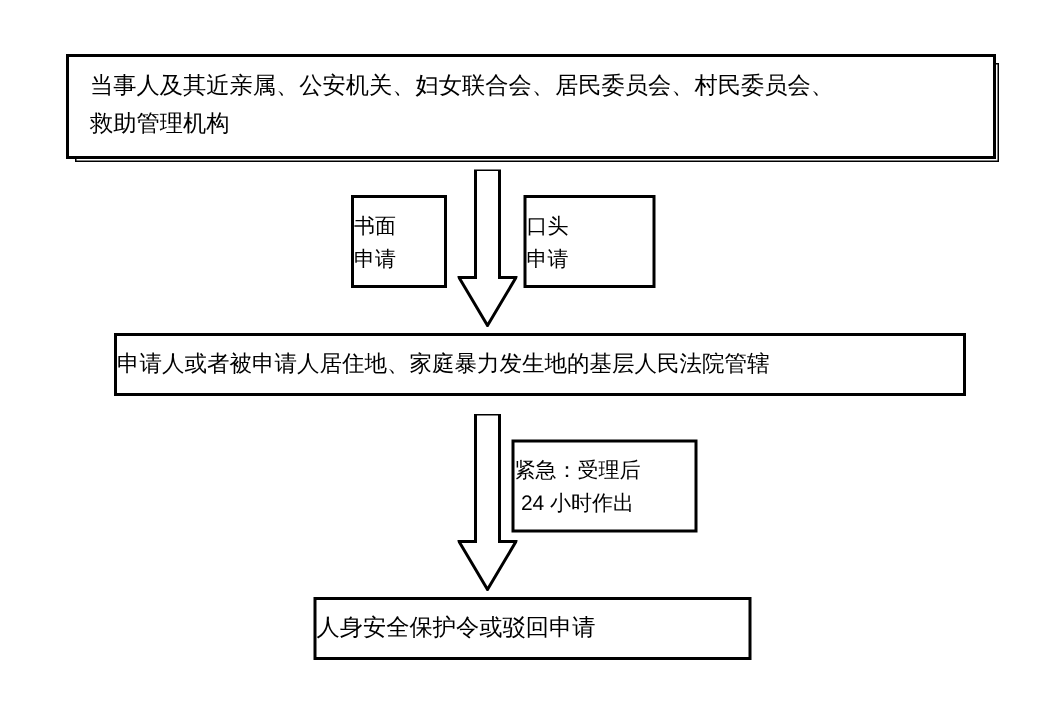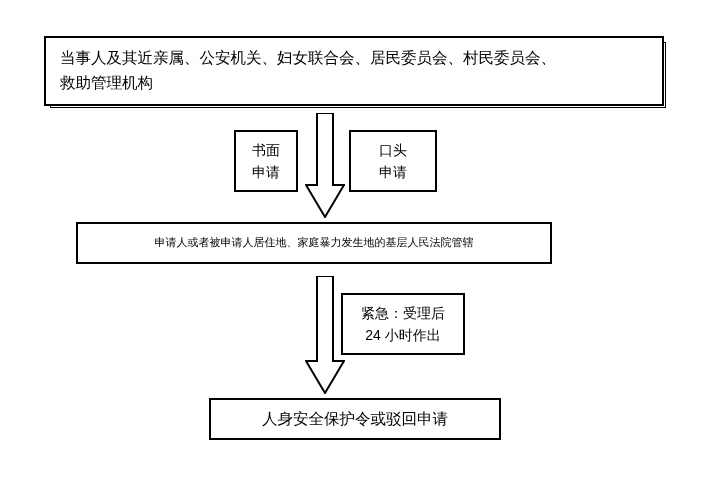--- a/index.html
+++ b/index.html
@@ -19,21 +19,20 @@
     width: 704px;
     height: 484px;
   }
   .box {
     position: absolute;
     box-sizing: border-box;
     border: 2px solid #000000;
     background: #ffffff;
     display: flex;
     align-items: center;
-    justify-content: center;
     text-align: center;
     line-height: 1.6;
     font-size: 15px;
     white-space: pre-line;
   }
   .box.shadowed::after {
     content: "";
     position: absolute;
     left: 4px;
     top: 4px;
@@ -68,23 +67,23 @@
     left: 349px;
     top: 130px;
     width: 88px;
     height: 62px;
     font-size: 14px;
   }
   
   #box-jurisdiction {
     left: 76px;
     top: 222px;
-    width: 476px;
+    width: 568px;
     height: 42px;
-    font-size: 11px;
+    font-size: 15px;
   }
   
   #box-72h {
     left: 198px;
     top: 293px;
     width: 104px;
     height: 62px;
     font-size: 14px;
   }
   #box-24h {

